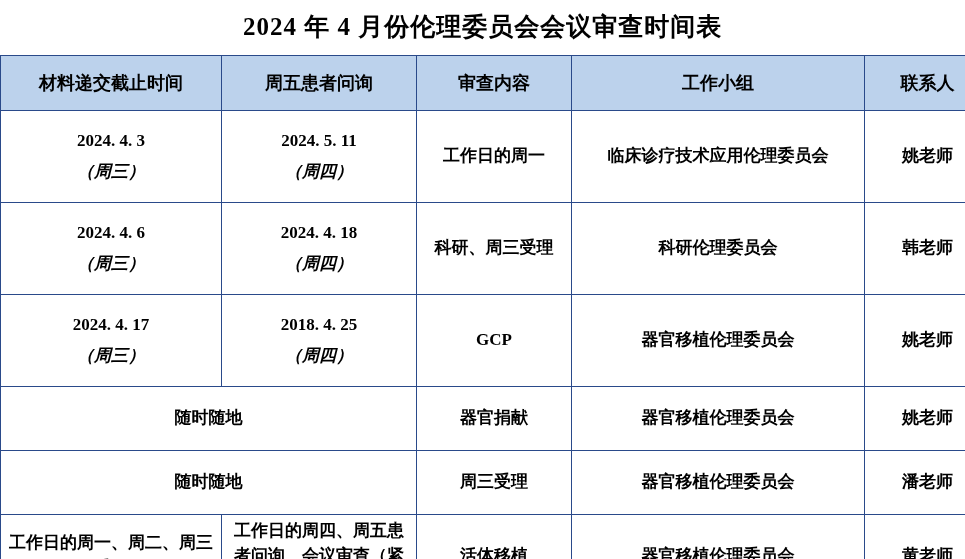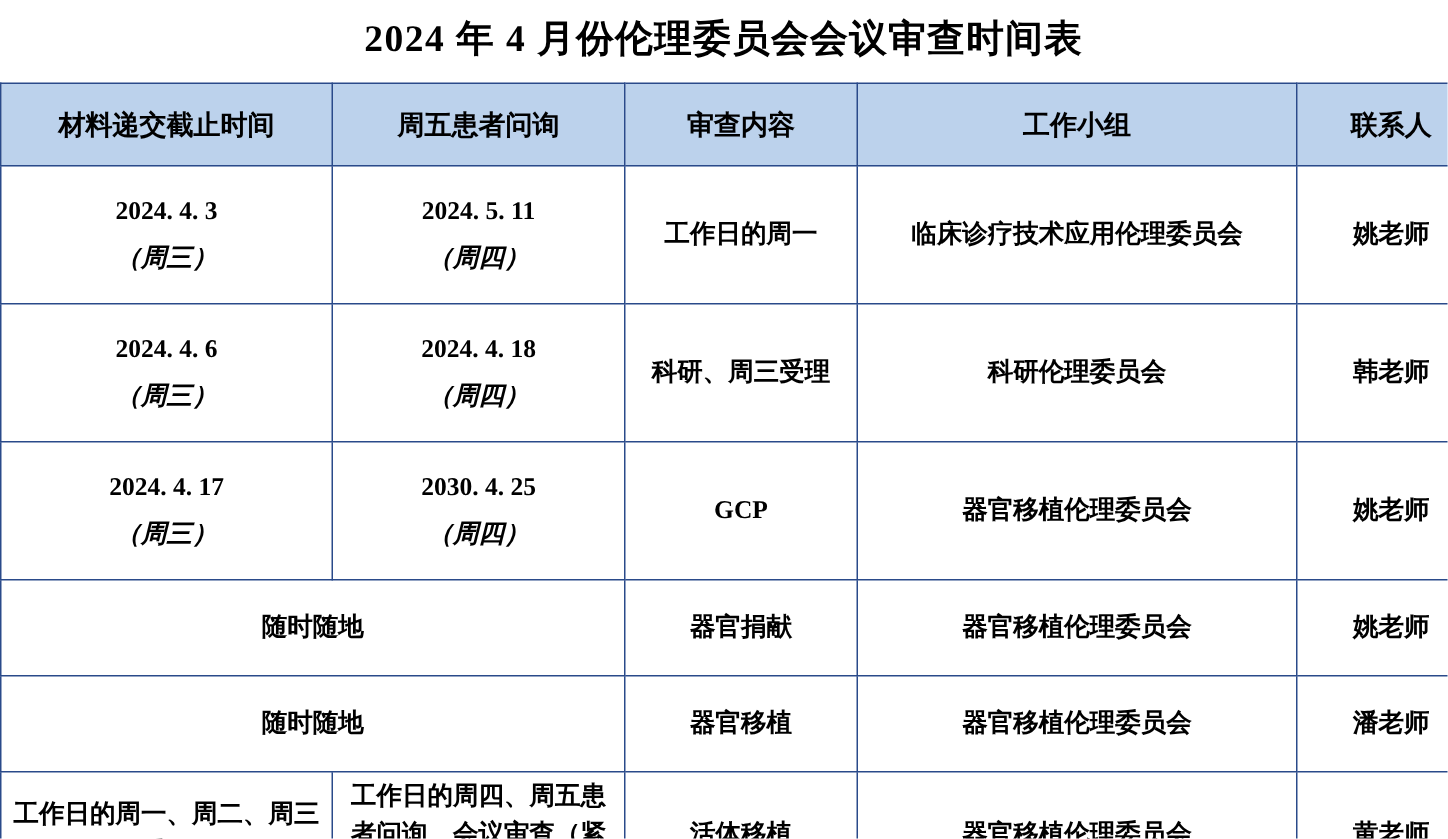--- a/index.html
+++ b/index.html
@@ -121,38 +121,38 @@
         <td class="c4">科研伦理委员会</td>
         <td class="c5">韩老师</td>
       </tr>
 
       <tr class="row-tall">
         <td class="c1">
           <span class="sub">2024. 4. 17</span>
           <span class="sub line2">（周三）</span>
         </td>
         <td class="c2">
-          <span class="sub">2030. 4. 25</span>
+          <span class="sub">2018. 4. 25</span>
           <span class="sub line2">（周四）</span>
         </td>
         <td class="c3">GCP</td>
         <td class="c4">器官移植伦理委员会</td>
         <td class="c5">姚老师</td>
       </tr>
 
       <tr class="row-mid">
         <td class="c1" colspan="2">随时随地</td>
         <td class="c3">器官捐献</td>
         <td class="c4">器官移植伦理委员会</td>
         <td class="c5">姚老师</td>
       </tr>
 
       <tr class="row-mid">
         <td class="c1" colspan="2">随时随地</td>
-        <td class="c3">器官移植</td>
+        <td class="c3">周三受理</td>
         <td class="c4">器官移植伦理委员会</td>
         <td class="c5">潘老师</td>
       </tr>
 
       <tr class="row-last">
         <td class="c1 wrap-left">工作日的周一、周二、周三受理</td>
         <td class="c2 wrap-left">工作日的周四、周五患者问询、会议审查（紧急项目特殊处理）</td>
         <td class="c3">活体移植</td>
         <td class="c4">器官移植伦理委员会</td>
         <td class="c5">黄老师</td>

